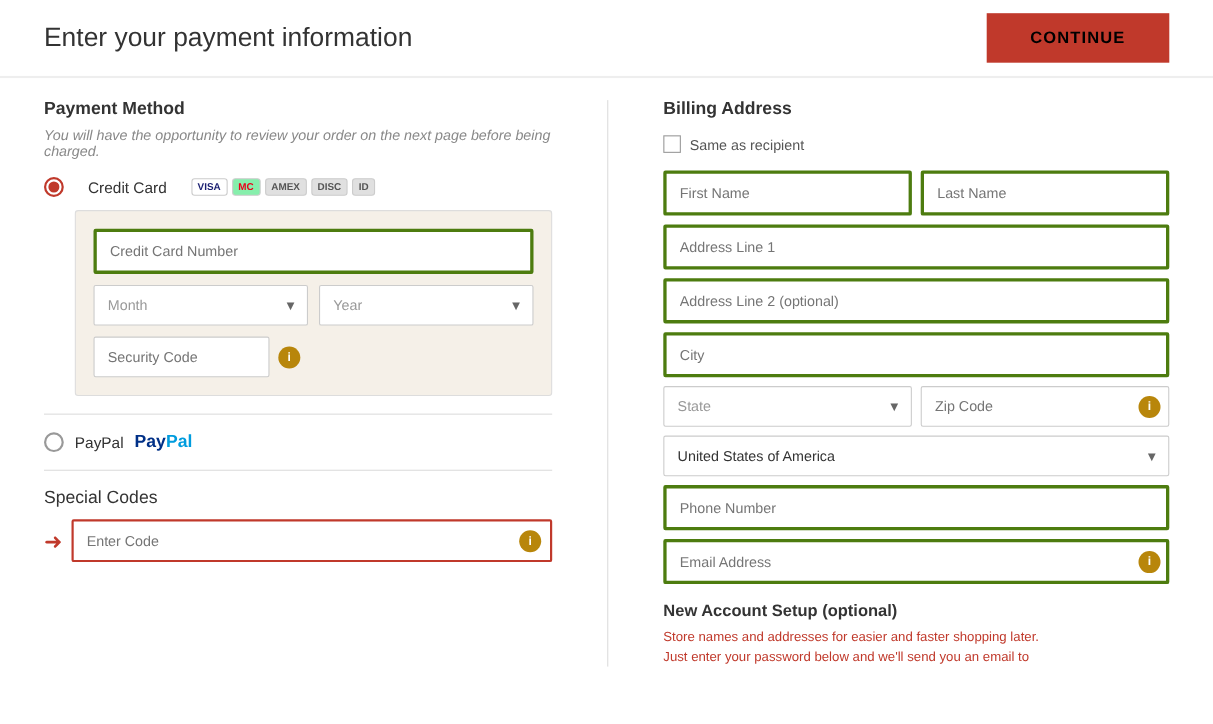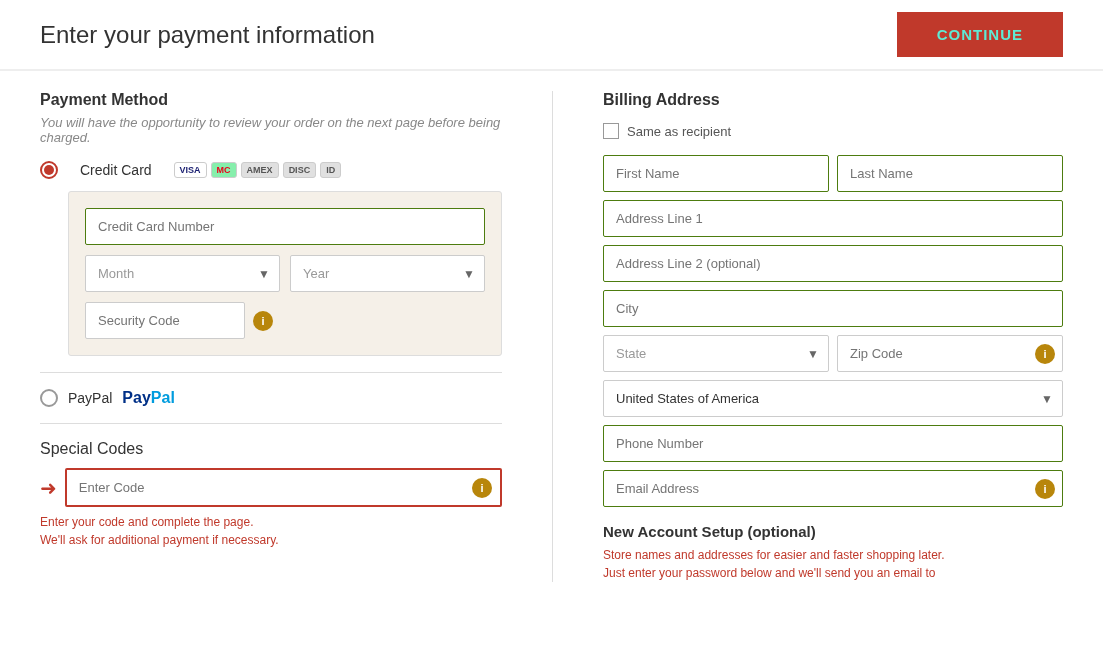--- a/index.html
+++ b/index.html
@@ -19,21 +19,21 @@
     }
 
     .header-title {
       font-size: 24px;
       font-weight: normal;
       color: #333;
     }
 
     .continue-btn {
       background: #c0392b;
-      color: #5eead4;
+      color: #000000;
       border: none;
       padding: 14px 40px;
       font-size: 15px;
       font-weight: bold;
       letter-spacing: 1px;
       cursor: pointer;
       text-transform: uppercase;
     }
 
     .main-content {
@@ -126,21 +126,21 @@
       border: 1px solid #ddd;
       border-radius: 3px;
       padding: 16px;
       margin-bottom: 16px;
       margin-left: 28px;
     }
 
     .form-input {
       width: 100%;
       padding: 10px 12px;
-      border: 1px solid #4d7c0f;
+      border: 3px solid #4d7c0f;
       border-radius: 2px;
       font-size: 13px;
       color: #999;
       background: #fff;
       margin-bottom: 10px;
     }
 
     .form-row {
       display: flex;
       gap: 10px;
@@ -468,24 +468,20 @@
 
     <div class="special-codes-section">
       <div class="special-codes-title">Special Codes</div>
       <div class="arrow-row">
         <span class="red-arrow">➜</span>
         <div class="code-input-wrap">
           <input class="code-input" type="text" placeholder="Enter Code" style="">
           <div class="info-icon">i</div>
         </div>
       </div>
-      <div class="code-hint">
-        <span>Enter your code and complete the page.</span><br>
-        <span>We'll ask for additional payment if necessary.</span>
-      </div>
     </div>
 
   </div>
 
   <div class="divider-v"></div>
 
   <div class="right-panel billing-form">
 
     <div class="billing-title">Billing Address</div>
 

